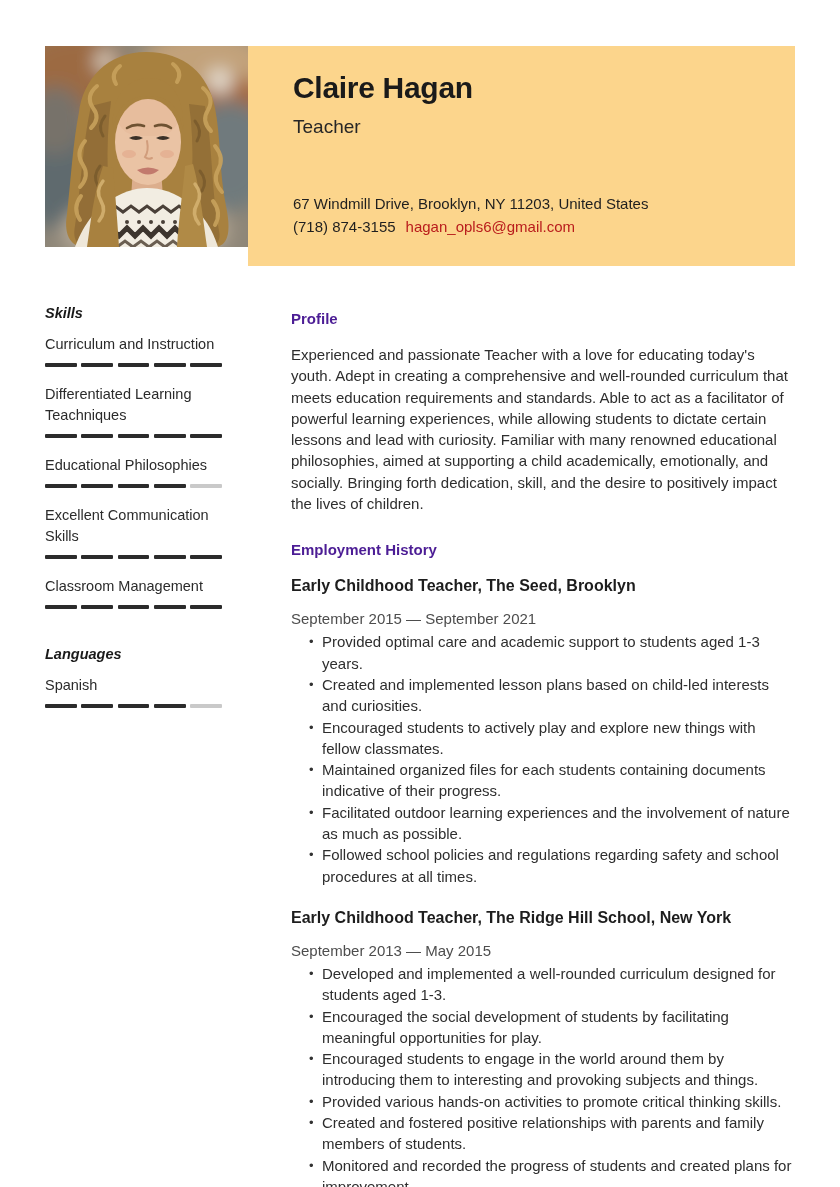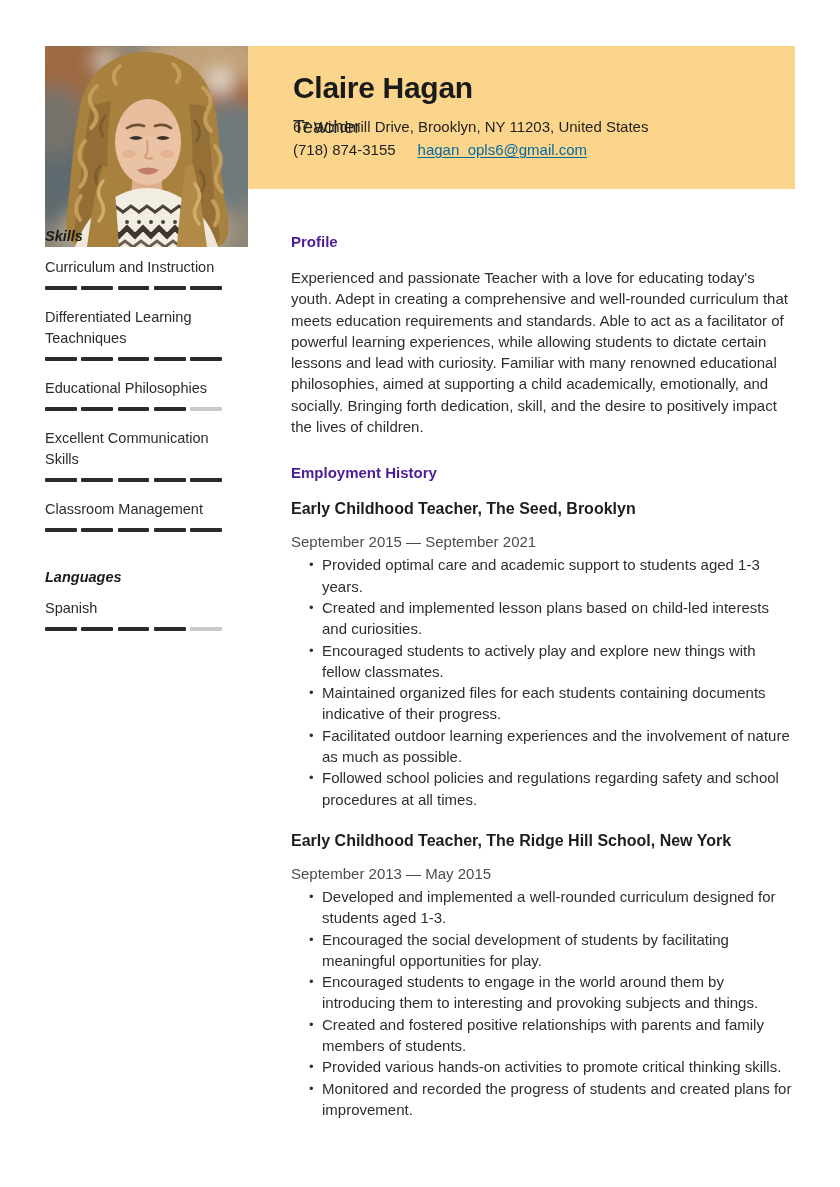--- a/index.html
+++ b/index.html
@@ -3,32 +3,32 @@
 <meta charset="utf-8">
 <style>
   * { margin:0; padding:0; box-sizing:border-box; }
   html,body { background:#ffffff; }
   body { font-family:"Liberation Sans", sans-serif; }
   .page {
     position:relative; width:840px; height:1187px; margin:0 auto;
     background:#ffffff; overflow:hidden;
   }
   
-  .header { display:flex; margin:46px 45px 0 45px; height:143px; }
+  .header { display:flex; margin:46px 45px 0 45px; height:220px; }
   .photo { width:203px; height:201px; flex:none; overflow:hidden; }
   .photo svg { display:block; width:100%; height:100%; }
   .header-right {
     flex:1; position:relative; background:var(--accent,#FCD58C);
     padding:26px 0 0 45px;
   }
   .name { font-size:30px; font-weight:700; color:#1a1a1a; letter-spacing:-0.3px; line-height:1.05; }
   .job-title { font-size:19px; font-weight:400; color:#262626; margin-top:12px; }
   .contact { position:absolute; left:45px; bottom:28px; font-size:15px; color:#1f1f1f; line-height:22px; }
   .contact-row { margin-top:1px; }
-  .email { color:#0369a1; text-decoration:underline; text-underline-offset:2px; margin-left:22px; cursor:pointer; }
+  .email { color:#b91c1c; text-underline-offset:2px; margin-left:10px; cursor:pointer; }
   
   .content { display:flex; padding:39px 45px 0 45px; }
   .sidebar { width:177px; flex:none; margin-right:69px; }
   .side-heading { font-size:14.5px; font-weight:700; color:#1a1a1a; margin-bottom:13px;font-style:italic; }
   .skill-item { margin-bottom:17px; }
   .skill-label { font-size:14.5px; line-height:21px; color:#2b2b2b; margin-bottom:8px; }
   .bar { display:flex; gap:4.5px; height:4px; }
   .seg { flex:1; border-radius:1px; background:var(--bar-filled,#2b2b2b); }
   .seg.empty { background:var(--bar-empty,#c9c9c9); }
   .lang-heading { margin-top:37px; }
@@ -246,22 +246,22 @@
                 <li>Followed school policies and regulations regarding safety and school procedures at all times.</li>
               </ul>
             </div>
             <div class="job">
               <div class="job-name">Early Childhood Teacher, The Ridge Hill School, New York</div>
               <div class="job-dates">September 2013 — May 2015</div>
               <ul class="job-bullets">
                 <li>Developed and implemented a well-rounded curriculum designed for students aged 1-3.</li>
                 <li>Encouraged the social development of students by facilitating meaningful opportunities for play.</li>
                 <li>Encouraged students to engage in the world around them by introducing them to interesting and provoking subjects and things.</li>
+                <li>Provided various hands-on activities to promote critical thinking skills.</li>
                 <li>Created and fostered positive relationships with parents and family members of students.</li>
-                <li>Provided various hands-on activities to promote critical thinking skills.</li>
                 <li>Monitored and recorded the progress of students and created plans for improvement.</li>
               </ul>
             </div>
           </div>
       </section>
     </main>
 
   </div>
 </div>
 

